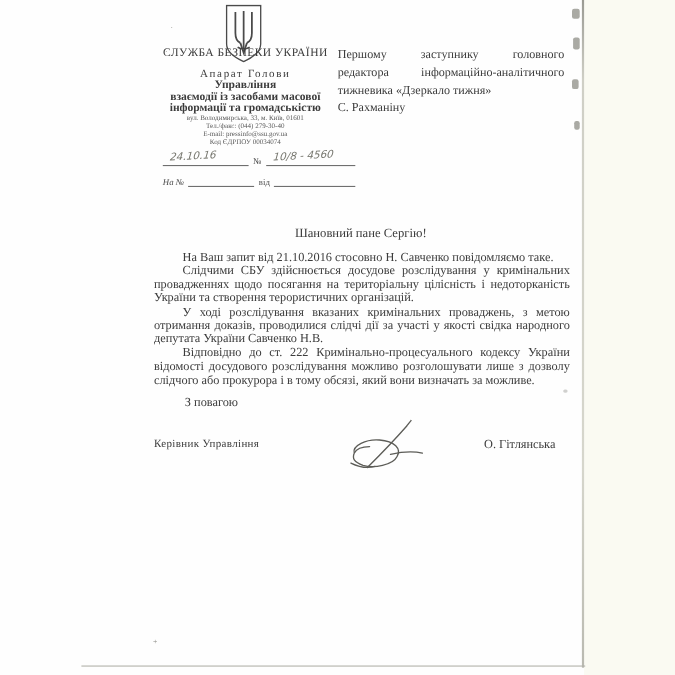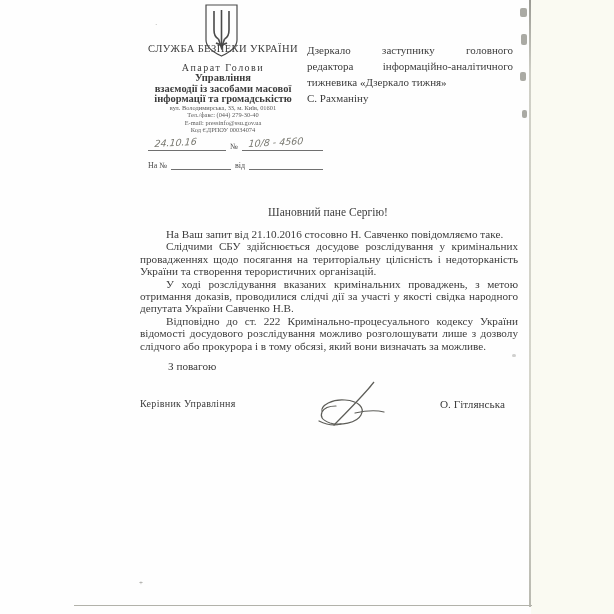--- a/index.html
+++ b/index.html
@@ -104,29 +104,29 @@
     <div class="ref-row">
       <span class="ref-line l1">
         <span class="hand">24.10.16</span>
       </span>
       <span class="ref-label">№</span>
       <span class="ref-line l2">
         <span class="hand">10/8 - 4560</span>
       </span>
     </div>
     <div class="ref-row">
-      <span class="ref-label" style="padding-left:0;">На №</span>
+      <span class="ref-label" style="padding-left:0;font-style:italic;">На №</span>
       <span class="ref-line l3"></span>
       <span class="ref-label">від</span>
       <span class="ref-line l4"></span>
     </div>
   </div>
 
   <div class="recipient">
-    <div class="just">Дзеркало заступнику головного</div>
+    <div class="just">Першому заступнику головного</div>
     <div class="just">редактора інформаційно-аналітичного</div>
     <div>тижневика «Дзеркало тижня»</div>
     <div>С. Рахманіну</div>
   </div>
 
   <div class="salutation">Шановний пане Сергію!</div>
 
   <div class="body-block">
     <p>На Ваш запит від 21.10.2016 стосовно Н. Савченко повідомляємо таке.</p>
     <p>Слідчими СБУ здійснюється досудове розслідування у кримінальних провадженнях щодо посягання на територіальну цілісність і недоторканість України та створення терористичних організацій.</p>

